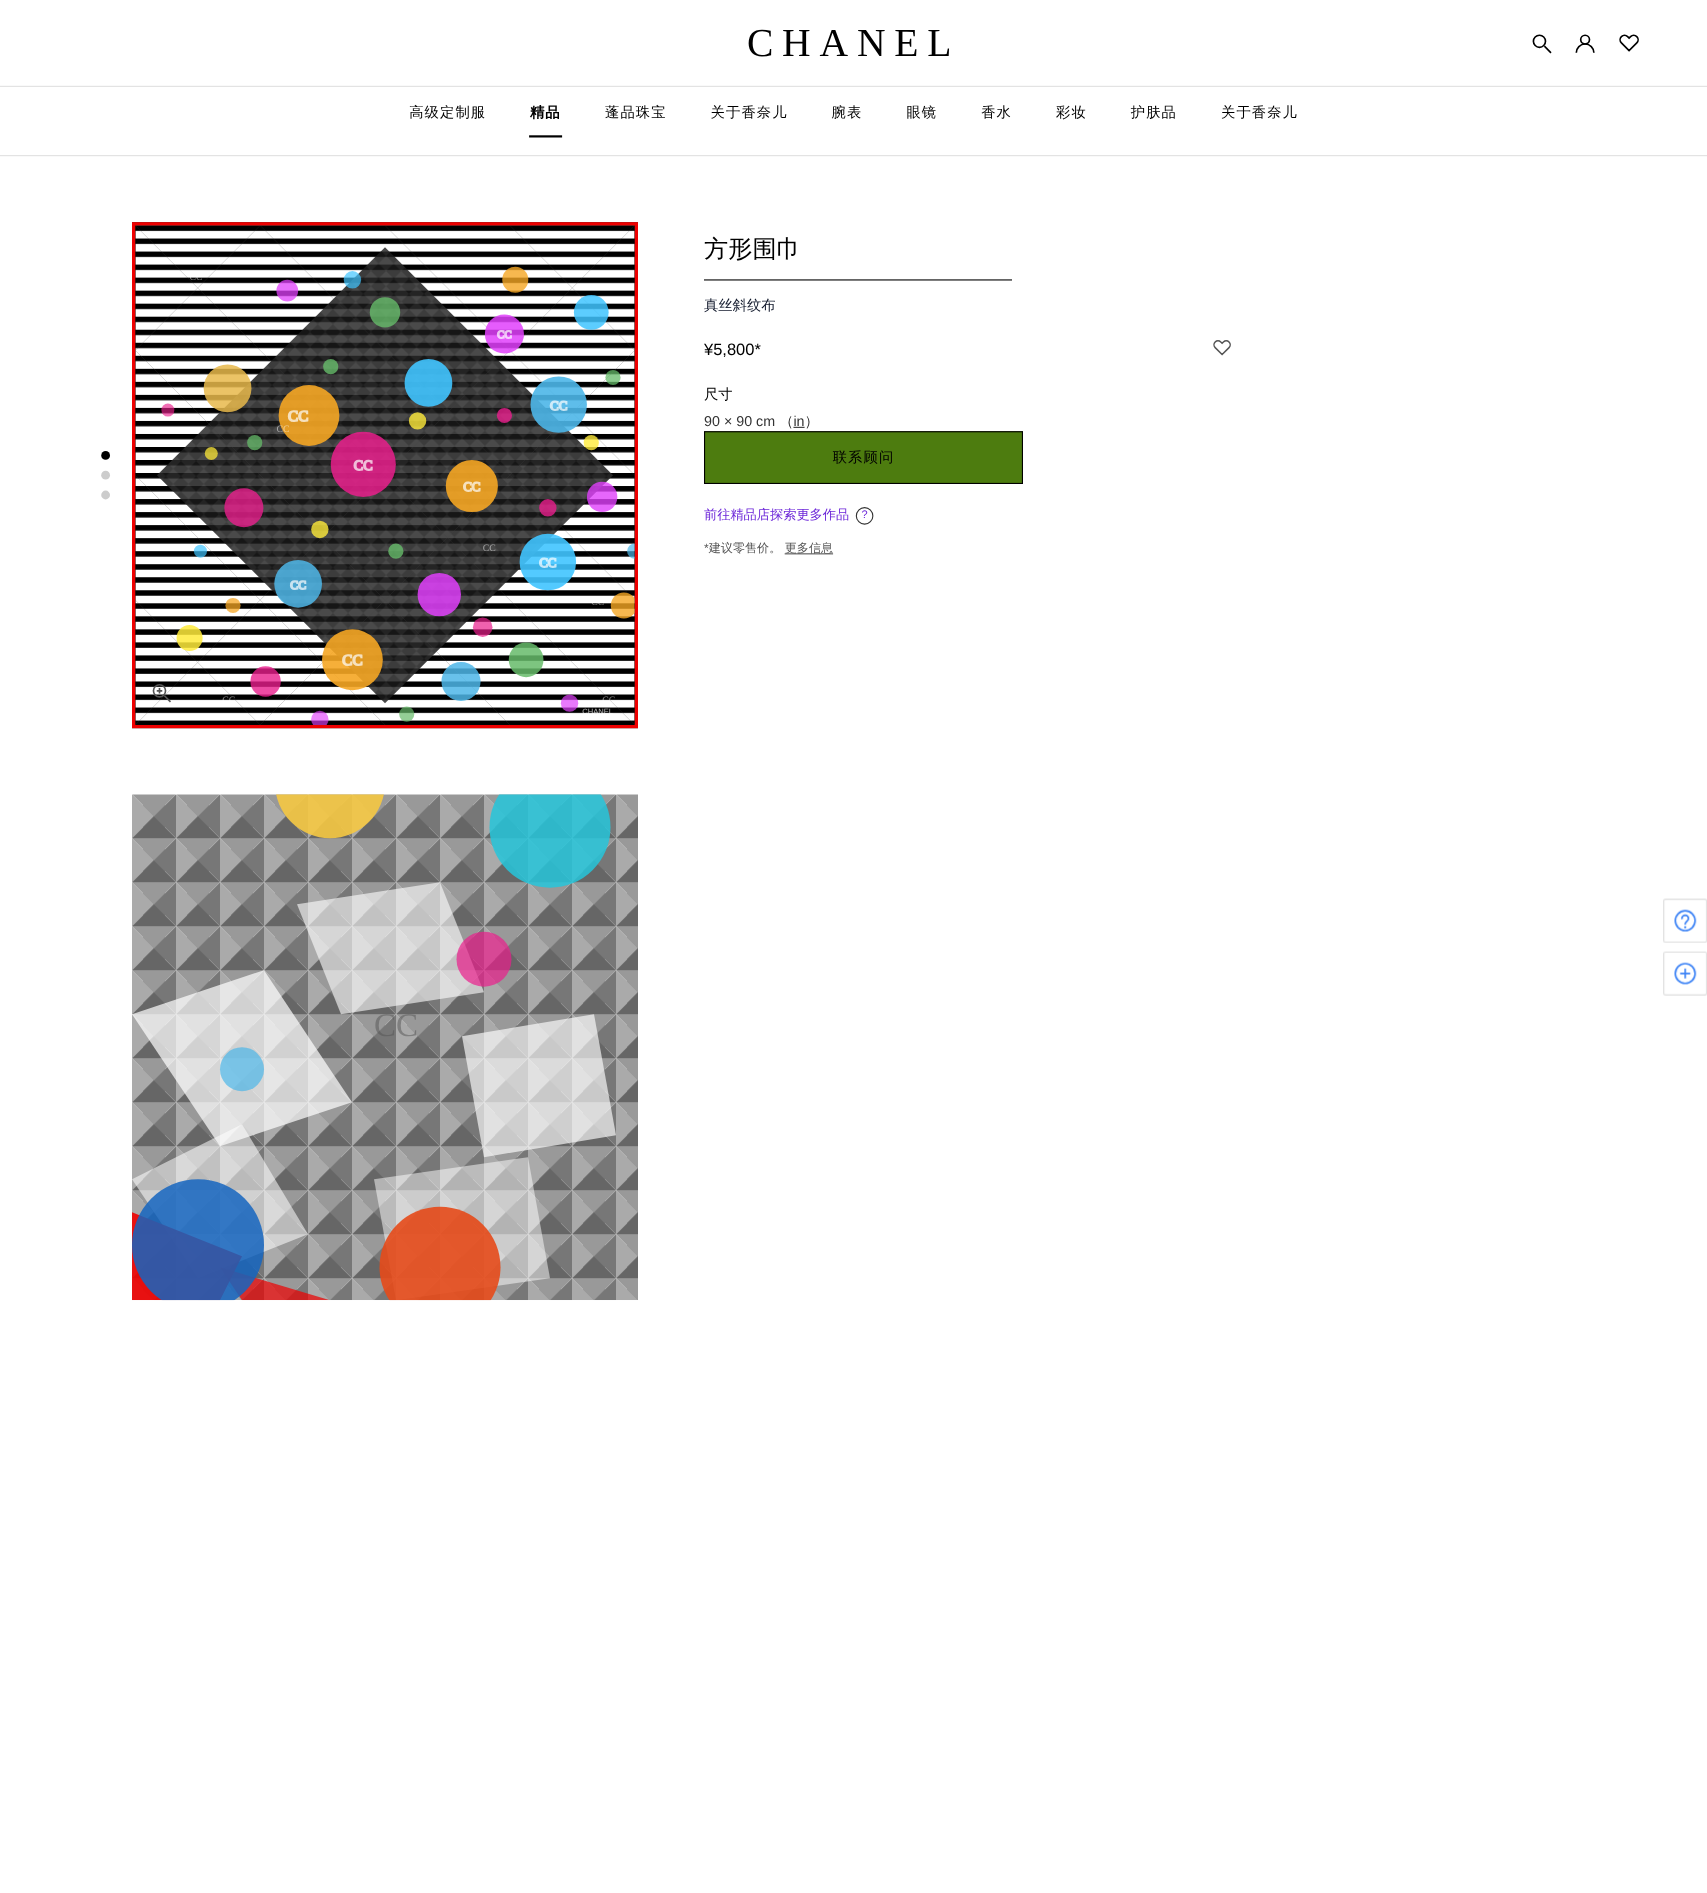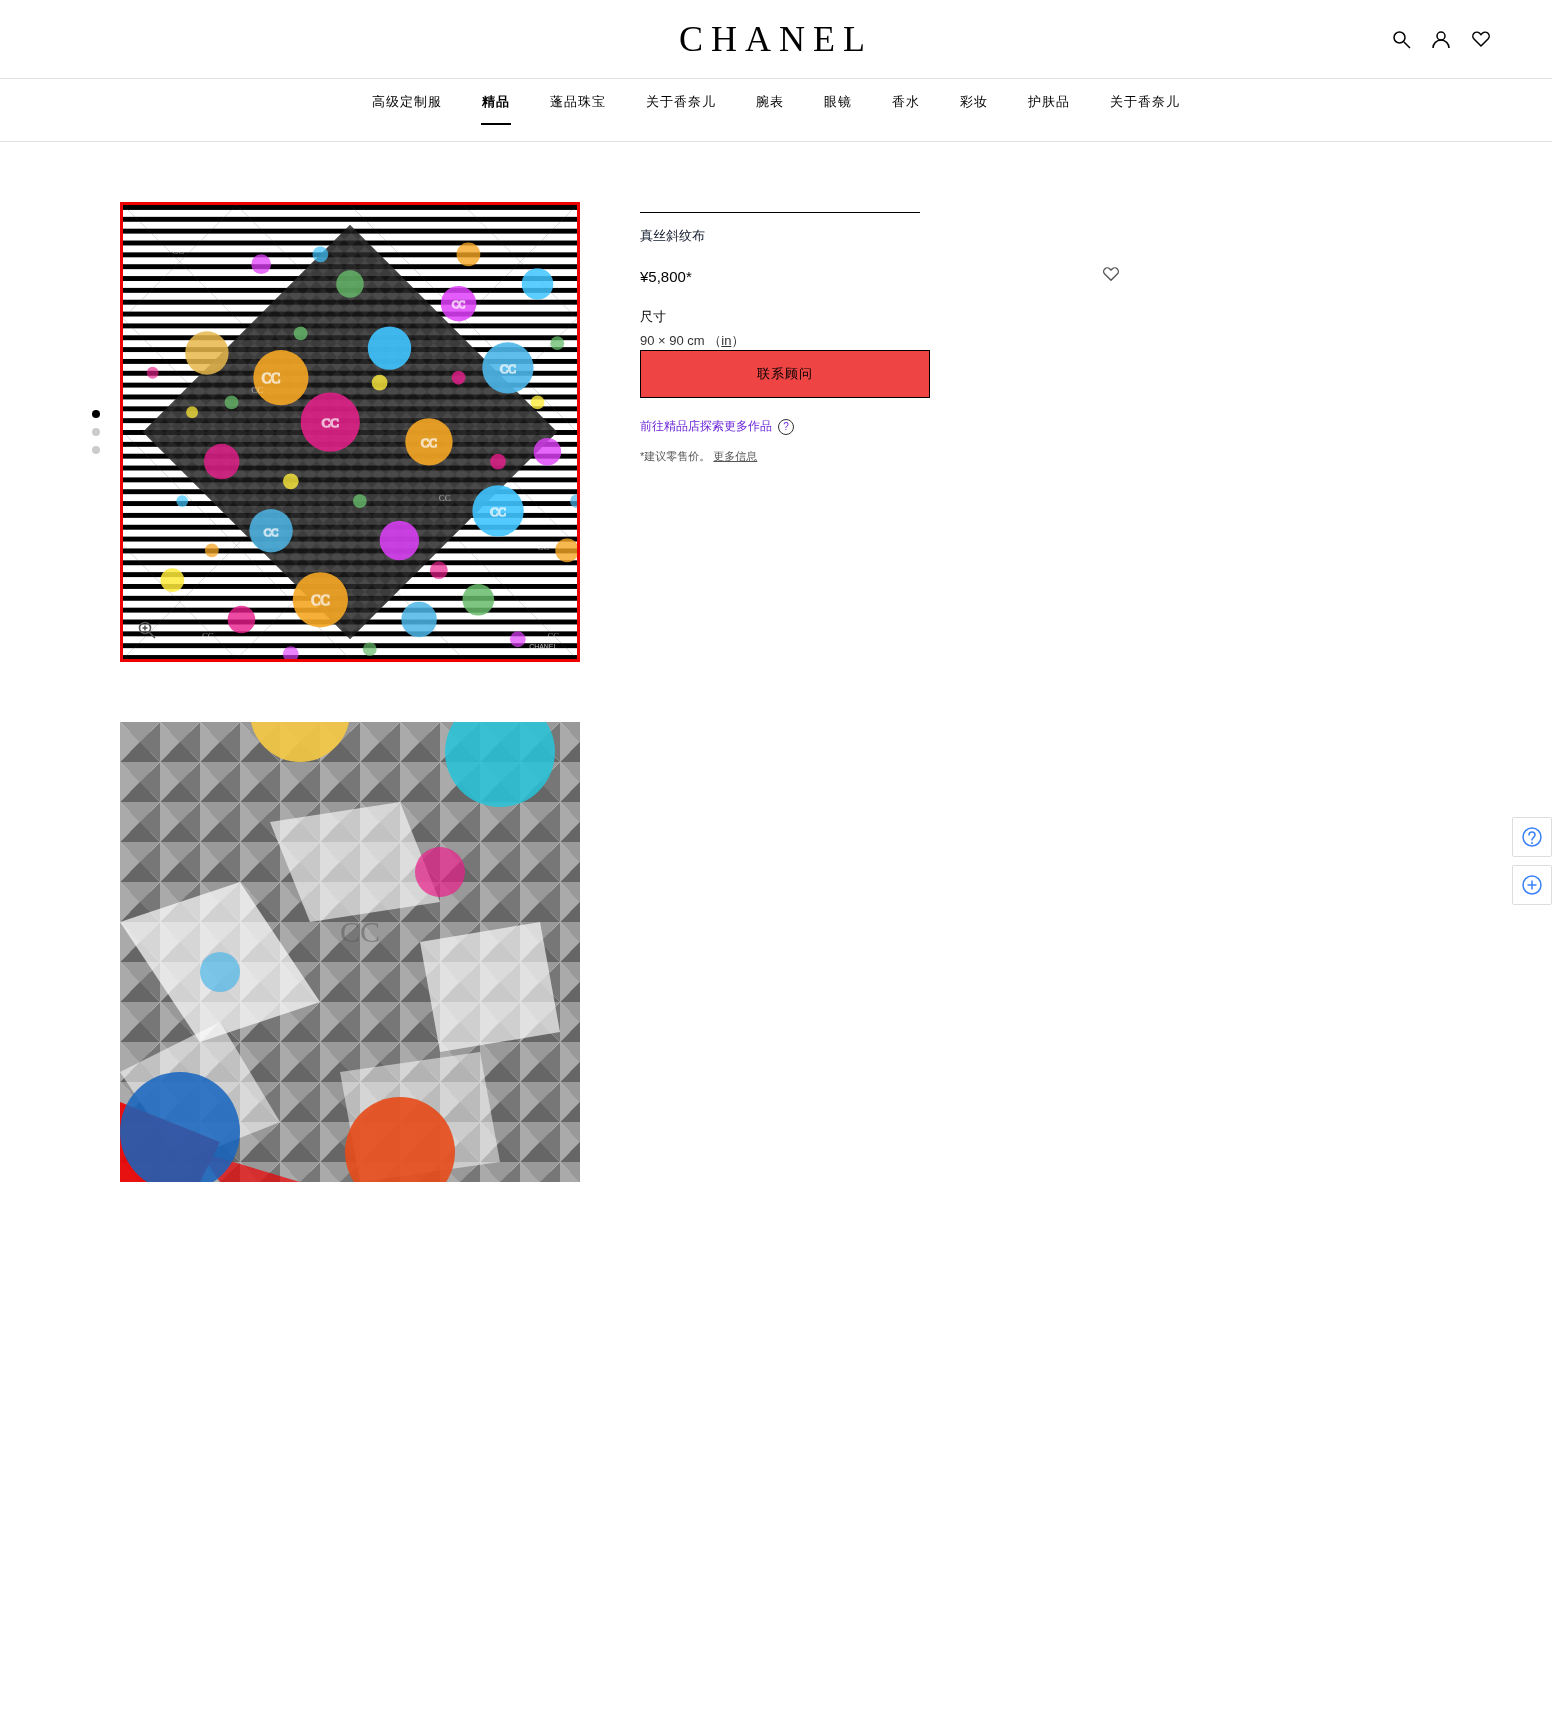--- a/index.html
+++ b/index.html
@@ -172,21 +172,21 @@
     }
     .product-size-value a {
       color: #333;
       text-decoration: underline;
     }
     .contact-btn {
       display: block;
       width: 290px;
       padding: 14px 0;
       border: 1px solid #000;
-      background: #ef4444;
+      background: #4d7c0f;
       text-align: center;
       font-size: 13px;
       letter-spacing: 1px;
       cursor: pointer;
       margin-bottom: 20px;
     }
     .boutique-link {
       font-size: 12px;
       color: #6d28d9;
       margin-bottom: 14px;
@@ -406,20 +406,21 @@
           <circle cx="8" cy="8" r="5.5"></circle>
           <line x1="12.5" y1="12.5" x2="18" y2="18"></line>
           <line x1="5.5" y1="8" x2="10.5" y2="8"></line>
           <line x1="8" y1="5.5" x2="8" y2="10.5"></line>
         </svg>
       </div>
     </div>
   </div>
 
   <div class="product-info">
+    <h1 class="product-title">方形围巾</h1>
     <div class="product-title-underline"></div>
     <p class="product-material">真丝斜纹布</p>
 
     <div class="product-price-row">
       <span class="product-price">¥5,800*</span>
       <span class="wishlist-icon">
         <svg width="18" height="18" viewBox="0 0 20 20" fill="none" stroke="#555" stroke-width="1.5">
           <path d="M10 17l-7-7a4 4 0 0 1 5.66-5.66L10 5.66l1.34-1.32A4 4 0 0 1 17 10l-7 7z"></path>
         </svg>
       </span>

